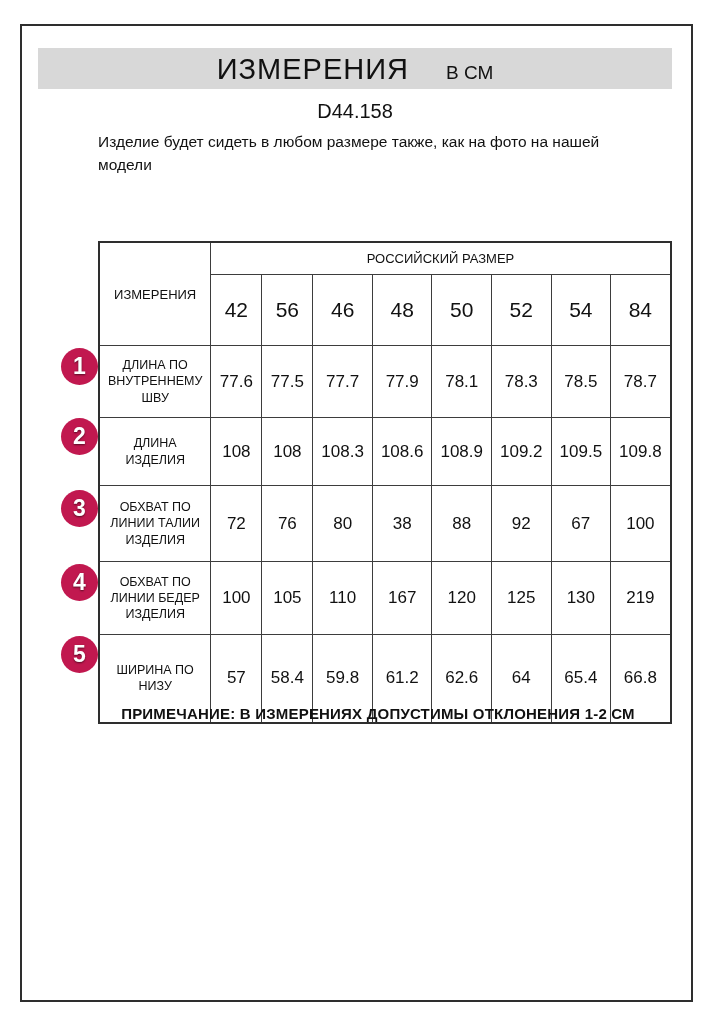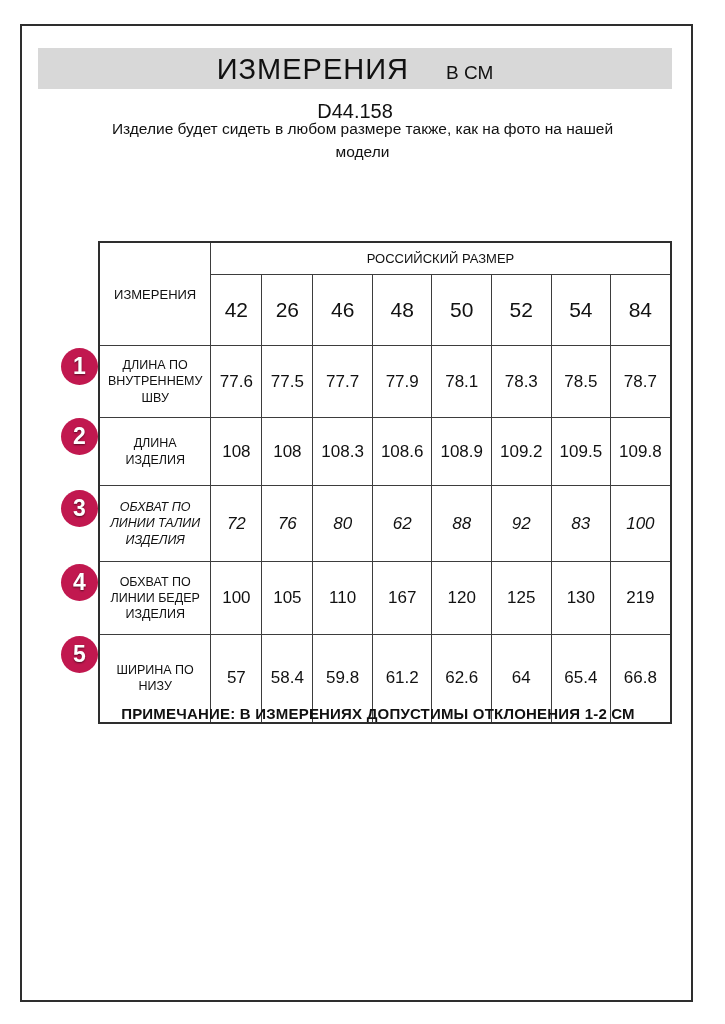--- a/index.html
+++ b/index.html
@@ -34,23 +34,23 @@
   .title-units { font-size: 19px; margin-left: 37px; }
   .product-code {
     position: absolute;
     left: 38px; top: 100px;
     width: 634px;
     text-align: center;
     font-size: 20px;
   }
   .subtitle {
     position: absolute;
-    left: 98px; top: 117px;
+    left: 98px; top: 130px;
     width: 529px;
-    text-align: center;
+    text-align: left;
     font-size: 15.5px;
     line-height: 1.5;
   }
   table.size-table {
     position: absolute;
     left: 98px; top: 241px;
     border-collapse: collapse;
     table-layout: fixed;
     border: 2px solid #2e2e2e;
   }
@@ -119,21 +119,21 @@
       <col class="col-size">
       <col class="col-size">
   </colgroup>
   <tbody>
       <tr>
     <th class="cell-corner" rowspan="2">ИЗМЕРЕНИЯ</th>
     <th class="cell-group" colspan="8">РОССИЙСКИЙ РАЗМЕР</th>
   </tr>
   <tr>
     <th class="cell-size">42</th>
-    <th class="cell-size">26</th>
+    <th class="cell-size">56</th>
     <th class="cell-size">46</th>
     <th class="cell-size">48</th>
     <th class="cell-size">50</th>
     <th class="cell-size">52</th>
     <th class="cell-size">54</th>
     <th class="cell-size">84</th>
   </tr>
   <tr style="height:72px;">
     <td class="cell-lbl">ДЛИНА ПО ВНУТРЕННЕМУ ШВУ</td>
     <td class="cell-val">77.6</td>
@@ -149,29 +149,29 @@
     <td class="cell-lbl">ДЛИНА ИЗДЕЛИЯ</td>
     <td class="cell-val">108</td>
     <td class="cell-val">108</td>
     <td class="cell-val">108.3</td>
     <td class="cell-val">108.6</td>
     <td class="cell-val">108.9</td>
     <td class="cell-val">109.2</td>
     <td class="cell-val">109.5</td>
     <td class="cell-val">109.8</td>
   </tr>
-  <tr style="height:76px;font-style:italic;">
+  <tr style="height:76px;">
     <td class="cell-lbl">ОБХВАТ ПО ЛИНИИ ТАЛИИ ИЗДЕЛИЯ</td>
     <td class="cell-val">72</td>
     <td class="cell-val">76</td>
     <td class="cell-val">80</td>
-    <td class="cell-val">62</td>
+    <td class="cell-val">38</td>
     <td class="cell-val">88</td>
     <td class="cell-val">92</td>
-    <td class="cell-val">83</td>
+    <td class="cell-val">67</td>
     <td class="cell-val">100</td>
   </tr>
   <tr style="height:73px;">
     <td class="cell-lbl">ОБХВАТ ПО ЛИНИИ БЕДЕР ИЗДЕЛИЯ</td>
     <td class="cell-val">100</td>
     <td class="cell-val">105</td>
     <td class="cell-val">110</td>
     <td class="cell-val">167</td>
     <td class="cell-val">120</td>
     <td class="cell-val">125</td>

